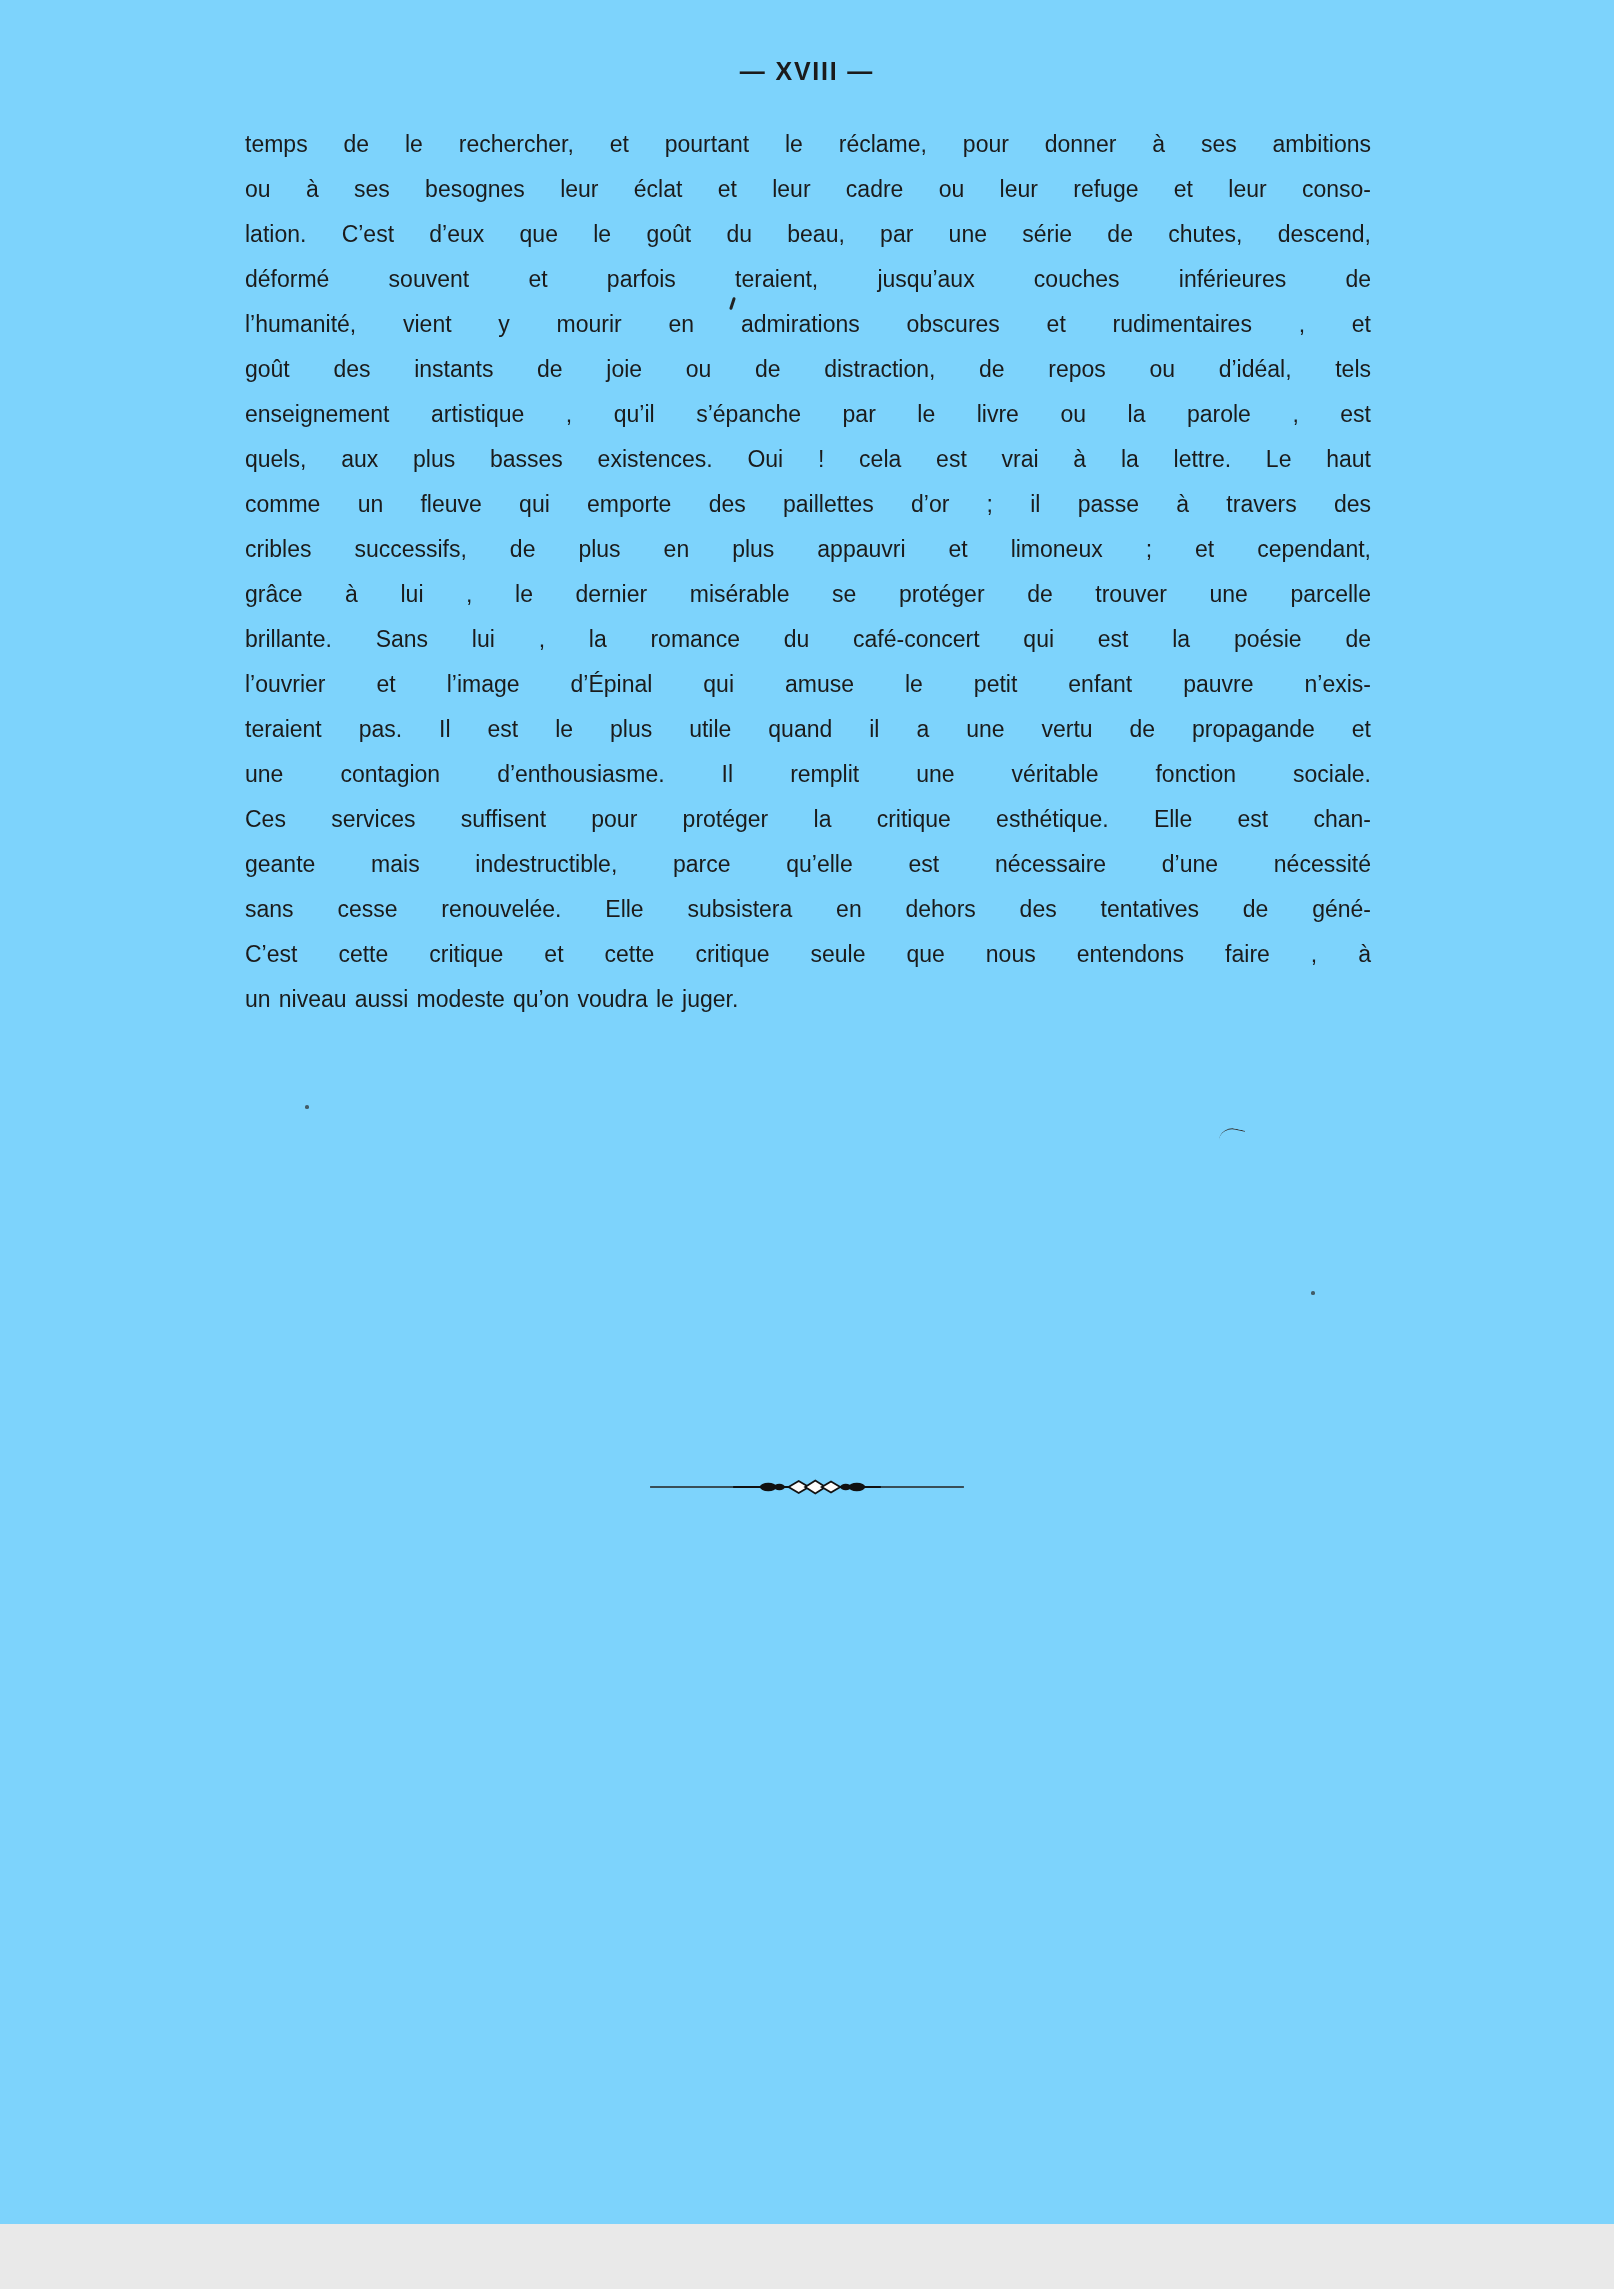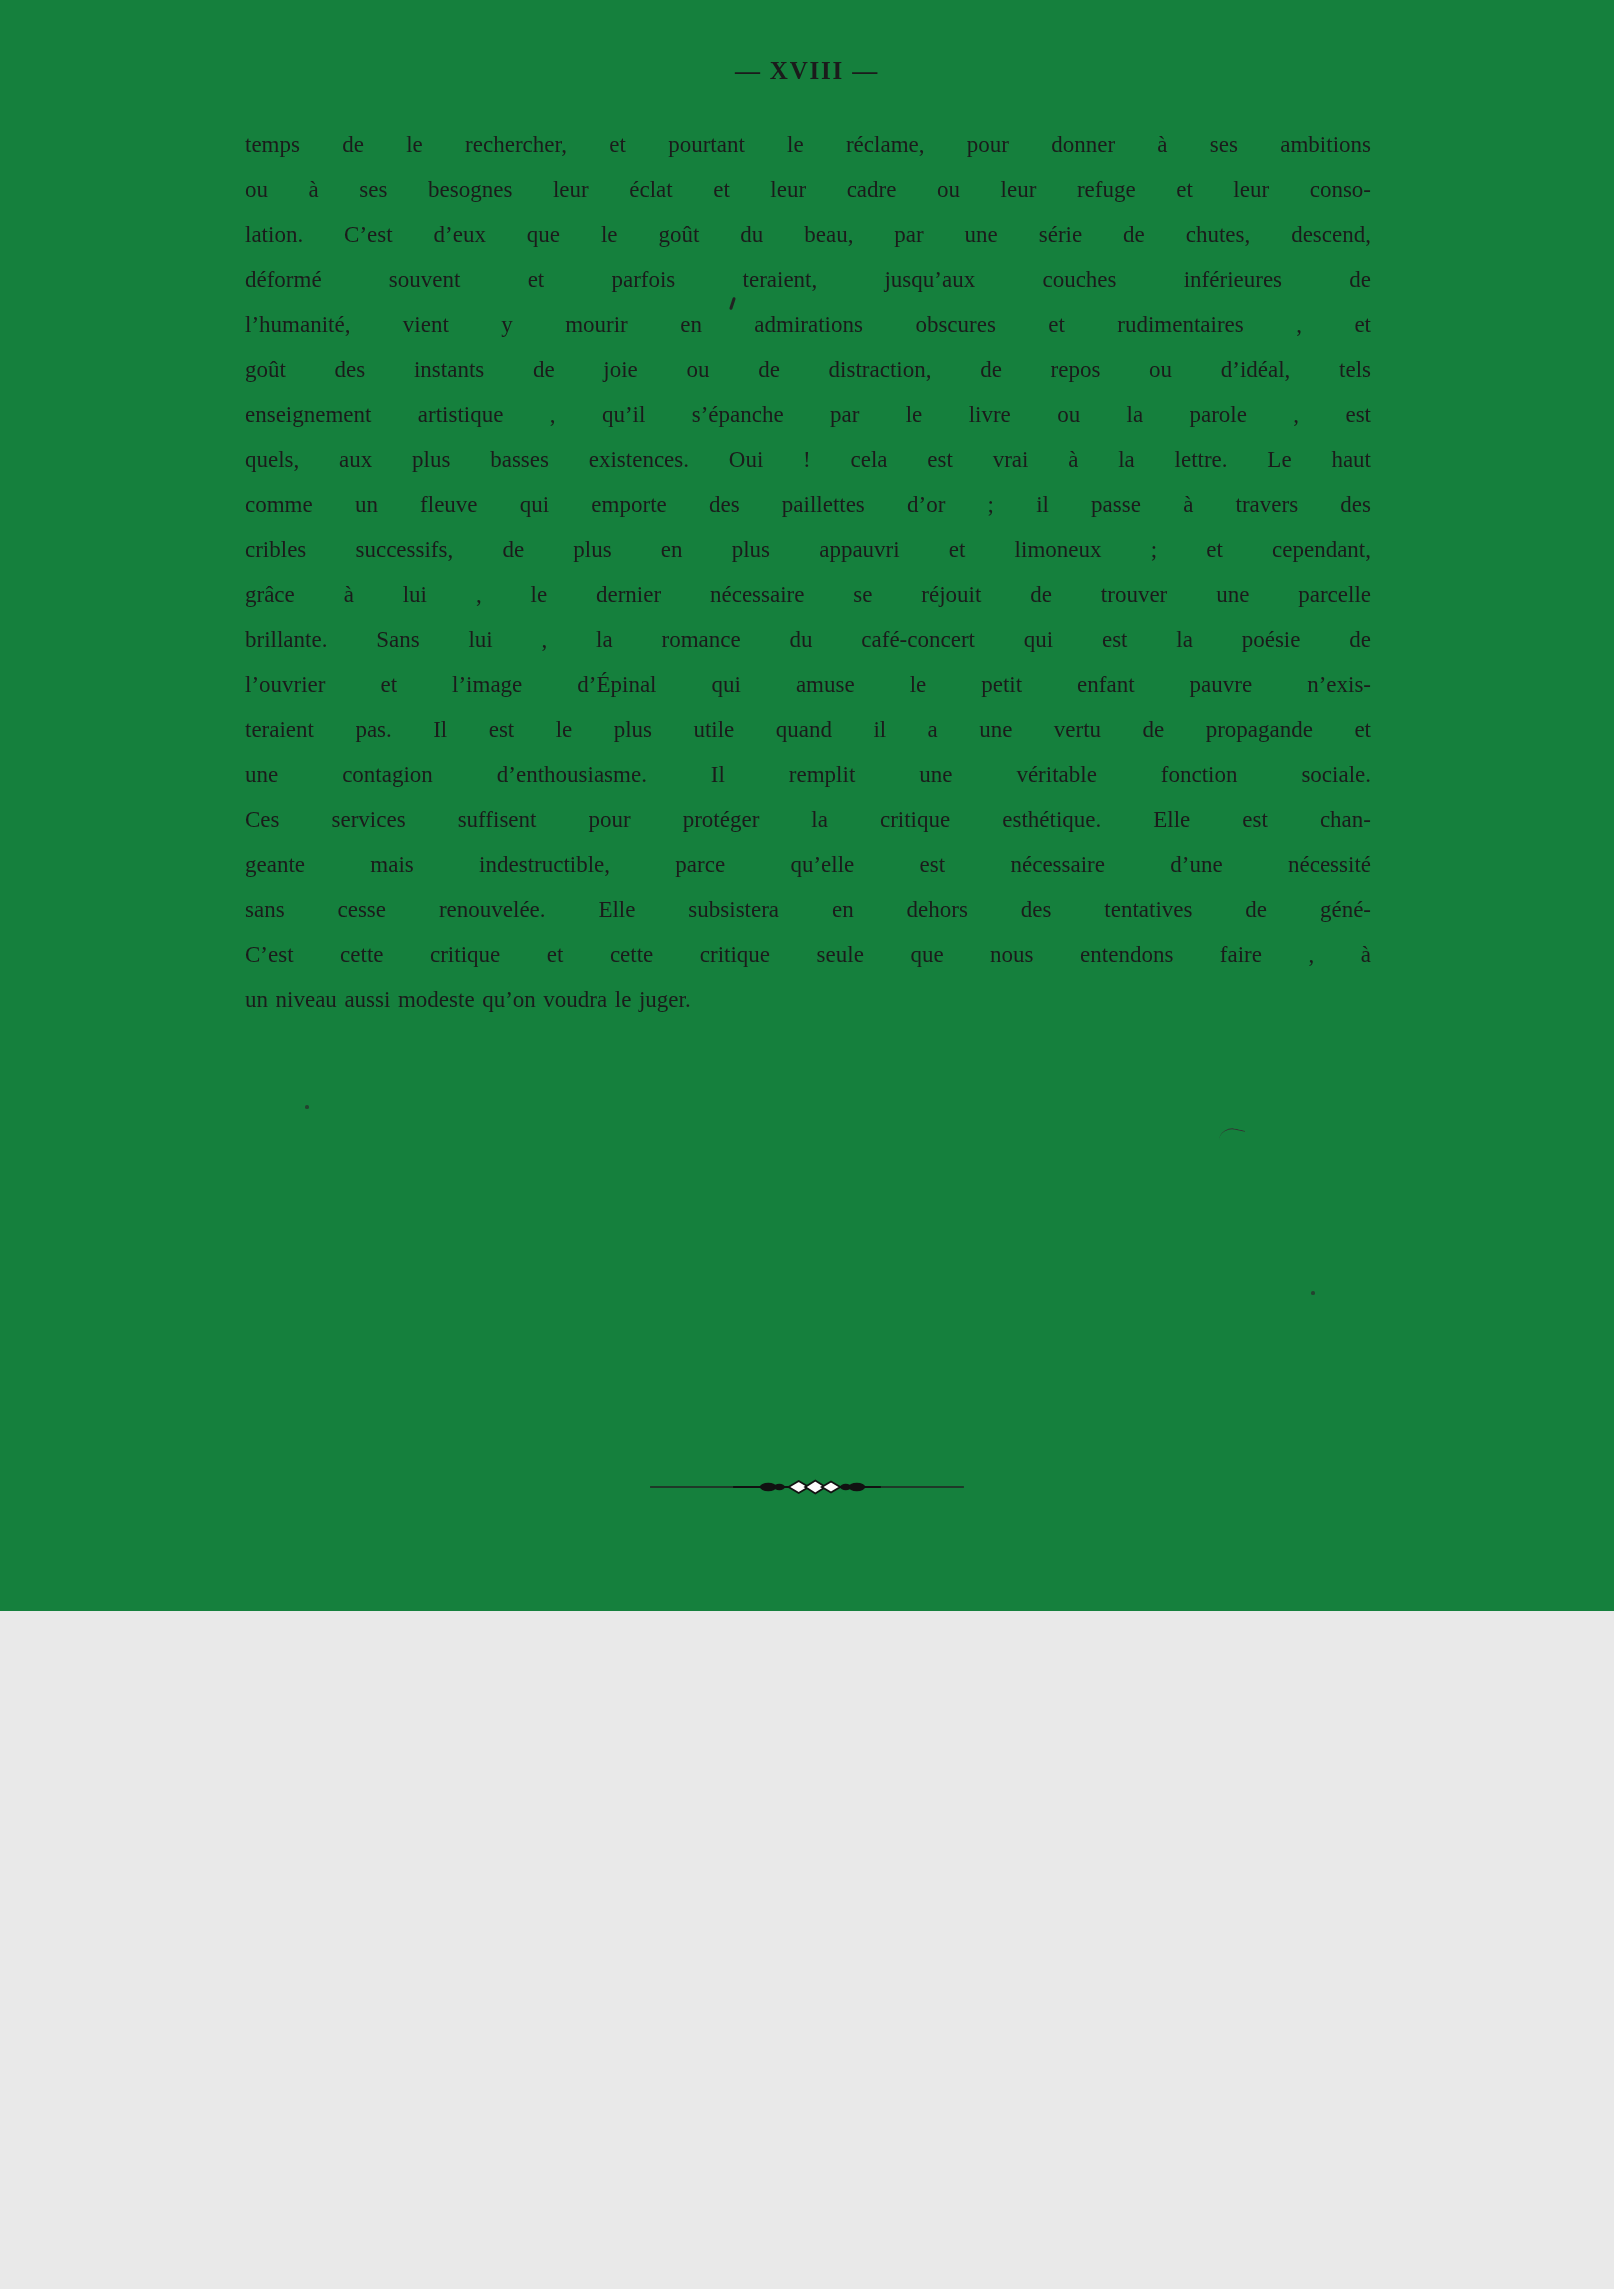--- a/index.html
+++ b/index.html
@@ -3,25 +3,25 @@
 <meta charset="utf-8">
 <style>
   html, body {
     margin: 0;
     padding: 0;
     background: #e9e9e9;
   }
   .page {
     position: relative;
     width: 1614px;
-    height: 1611px;
+    height: 2224px;
     margin: 0 auto;
-    background: #15803d;
+    background: #7dd3fc;
     color: #1b1b1b;
-    font-family: Liberation Serif, serif;
+    font-family: Liberation Sans, sans-serif;
     overflow: hidden;
   }
   .page-header {
     position: absolute;
     top: 57px;
     left: 0;
     width: 100%;
     text-align: center;
     font-size: 25px;
     font-weight: bold;
@@ -96,21 +96,21 @@
       <div class="line">temps de le rechercher, et pourtant le réclame, pour donner à ses ambitions</div>
       <div class="line">ou à ses besognes leur éclat et leur cadre ou leur refuge et leur conso-</div>
       <div class="line">lation. C’est d’eux que le goût du beau, par une série de chutes, descend,</div>
       <div class="line">déformé souvent et parfois teraient, jusqu’aux couches inférieures de</div>
       <div class="line">l’humanité, vient y mourir en admirations obscures et rudimentaires , et</div>
       <div class="line">goût des instants de joie ou de distraction, de repos ou d’idéal, tels</div>
       <div class="line">enseignement artistique , qu’il s’épanche par le livre ou la parole , est</div>
       <div class="line">quels, aux plus basses existences. Oui ! cela est vrai à la lettre. Le haut</div>
       <div class="line">comme un fleuve qui emporte des paillettes d’or ; il passe à travers des</div>
       <div class="line">cribles successifs, de plus en plus appauvri et limoneux ; et cependant,</div>
-      <div class="line">grâce à lui , le dernier nécessaire se réjouit de trouver une parcelle</div>
+      <div class="line">grâce à lui , le dernier misérable se protéger de trouver une parcelle</div>
       <div class="line">brillante. Sans lui , la romance du café-concert qui est la poésie de</div>
       <div class="line">l’ouvrier et l’image d’Épinal qui amuse le petit enfant pauvre n’exis-</div>
       <div class="line">teraient pas. Il est le plus utile quand il a une vertu de propagande et</div>
       <div class="line">une contagion d’enthousiasme. Il remplit une véritable fonction sociale.</div>
       <div class="line">Ces services suffisent pour protéger la critique esthétique. Elle est chan-</div>
       <div class="line">geante mais indestructible, parce qu’elle est nécessaire d’une nécessité</div>
       <div class="line">sans cesse renouvelée. Elle subsistera en dehors des tentatives de géné-</div>
       <div class="line">C’est cette critique et cette critique seule que nous entendons faire , à</div>
       <div class="line last">un niveau aussi modeste qu’on voudra le juger.</div>
     </div>

